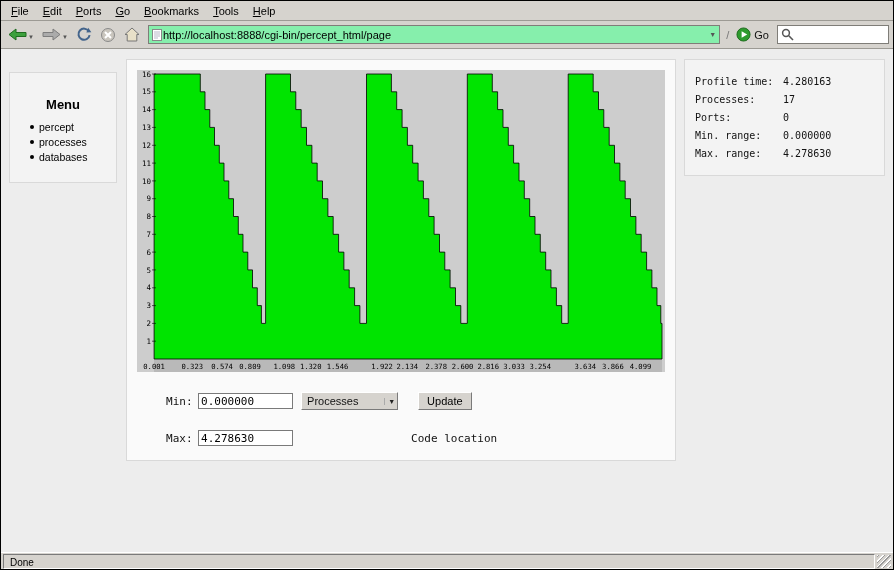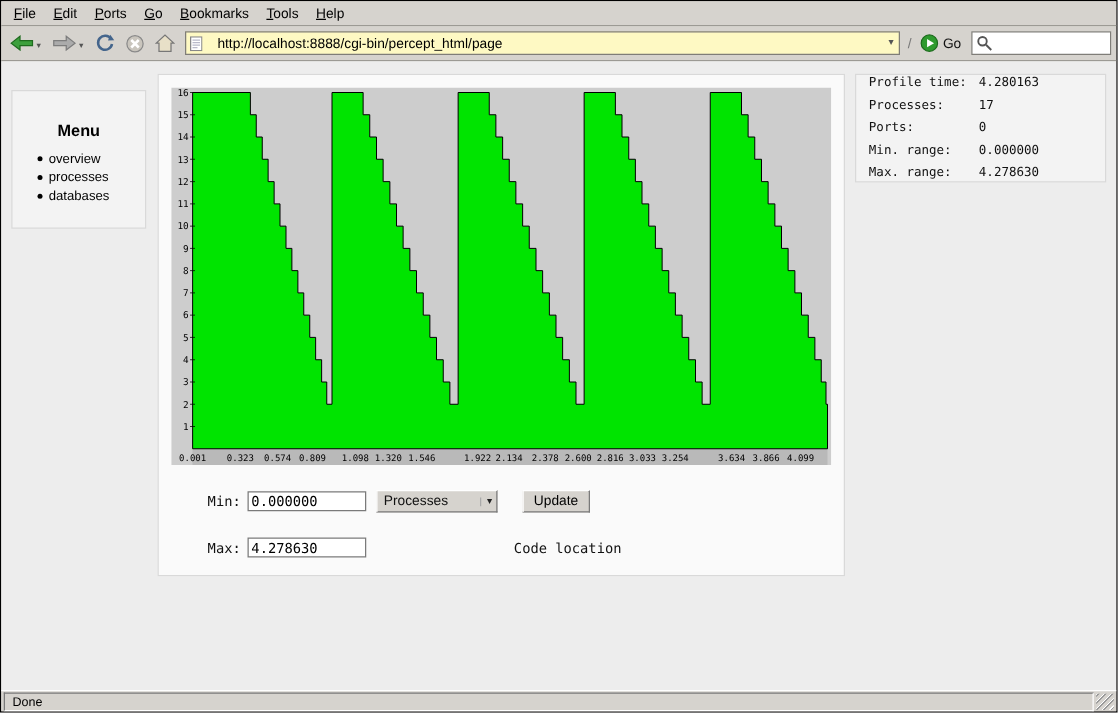--- a/index.html
+++ b/index.html
@@ -14,41 +14,41 @@
 
   
   .menubar{height:19px;flex:0 0 19px;display:flex;align-items:center;background:#d6d3ce;border-bottom:1px solid #9c9a94;font-size:11px;padding:0 3px;}
   .mitem{display:inline-block;padding:2px 7px;color:#000;cursor:default;}
   .mitem::first-letter{text-decoration:underline;}
 
   
   .toolbar{height:27px;flex:0 0 27px;display:flex;align-items:center;background:#d6d3ce;border-bottom:1px solid #9c9a94;padding:0 4px;gap:2px;}
   .tbtn{display:flex;align-items:flex-end;gap:1px;padding:2px 3px;}
   .caret{font-size:6px;color:#555;line-height:8px;}
-  .urlbar{flex:1;height:19px;background:#fef9c3;border:1px solid #7f7d78;display:flex;align-items:center;gap:12px;padding:0 3px;margin:0 3px;box-sizing:border-box;}
+  .urlbar{flex:1;height:19px;background:#86efac;border:1px solid #7f7d78;display:flex;align-items:center;gap:1px;padding:0 3px;margin:0 3px;box-sizing:border-box;}
   .url-input{flex:1;border:none;outline:none;font-size:11px;font-family:"Liberation Sans",sans-serif;color:#000;padding:0;background:transparent;}
   .url-drop{font-size:7px;color:#555;}
   .slash{color:#777;font-size:11px;margin:0 1px;}
   .gobtn{display:flex;align-items:center;gap:3px;padding:1px 4px;}
   .golabel{font-size:11px;color:#111;}
   .searchbox{width:112px;height:19px;background:#fff;border:1px solid #7f7d78;display:flex;align-items:center;gap:3px;padding:0 3px;margin-left:2px;box-sizing:border-box;}
   .search-input{flex:1;border:none;outline:none;font-size:11px;background:transparent;min-width:10px;}
 
   
   .content{flex:1;background:#ededed;position:relative;overflow:hidden;}
   .header-panel{margin:8px 8px 0 8px;height:62px;background:#f3f3f3;border:1px solid #d9d9d9;display:flex;align-items:center;padding:0 13px;box-sizing:border-box;}
   .page-title{font-size:21px;font-weight:bold;color:#101010;}
   .columns{display:flex;align-items:flex-start;margin:10px 8px 0 8px;}
   .menu-panel{width:116px;box-sizing:border-box;background:#f3f3f3;border:1px solid #d9d9d9;margin-top:13px;padding:10px 6px 16px 6px;}
   .menu-heading{font-size:13px;font-weight:bold;text-align:center;margin-bottom:9px;margin-top:14px;}
   .menu-list{list-style:none;margin:0;padding:0 0 0 14px;font-size:10.5px;}
   .menu-list li{display:flex;align-items:center;gap:5px;margin:3px 0;cursor:pointer;}
   .bullet{width:4px;height:4px;border-radius:50%;background:#000;flex:0 0 4px;}
   .chart-panel{width:550px;box-sizing:border-box;background:#fafafa;border:1px solid #d9d9d9;margin-left:9px;padding:10px 10px 14px 10px;}
-  .info-panel{width:216px;box-sizing:border-box;background:#f3f3f3;border:1px solid #d9d9d9;margin-left:8px;padding:1px 10px;font-family:"DejaVu Sans Mono","Liberation Mono",monospace;font-size:10px;color:#111;}
+  .info-panel{width:216px;box-sizing:border-box;background:#f3f3f3;border:1px solid #d9d9d9;margin-left:8px;padding:16px 10px;font-family:"DejaVu Sans Mono","Liberation Mono",monospace;font-size:10px;color:#111;}
   .info-line{display:flex;margin-bottom:7px;}
   .info-line:last-child{margin-bottom:0;}
   .info-label{width:88px;flex:0 0 88px;}
 
   
   .controls{margin-top:6px;font-family:"DejaVu Sans Mono","Liberation Mono",monospace;font-size:11px;color:#111;}
   .crow{display:flex;align-items:center;margin-top:20px;padding-left:29px;}
   .clabel{width:32px;flex:0 0 32px;}
   .cinput{width:95px;height:16px;border:1px solid #7a7a7a;font-family:inherit;font-size:11px;padding:0 2px;background:#fff;box-sizing:border-box;}
   .cselect{margin-left:8px;width:97px;height:18px;background:#d6d3ce;border:1px solid;border-color:#fff #7a7a7a #7a7a7a #fff;display:flex;align-items:center;justify-content:space-between;padding:0 2px 0 5px;font-family:"Liberation Sans",sans-serif;font-size:11px;box-sizing:border-box;cursor:default;}
@@ -152,21 +152,21 @@
   <div class="content">
 
 
     <div class="columns">
 
       <div class="menu-panel">
         <div class="menu-heading">Menu</div>
         <ul class="menu-list">
           <li>
               <span class="bullet"></span>
-              <span>overview</span>
+              <span>percept</span>
             </li>
           <li>
               <span class="bullet"></span>
               <span>processes</span>
             </li>
           <li>
               <span class="bullet"></span>
               <span>databases</span>
             </li>
         </ul>

